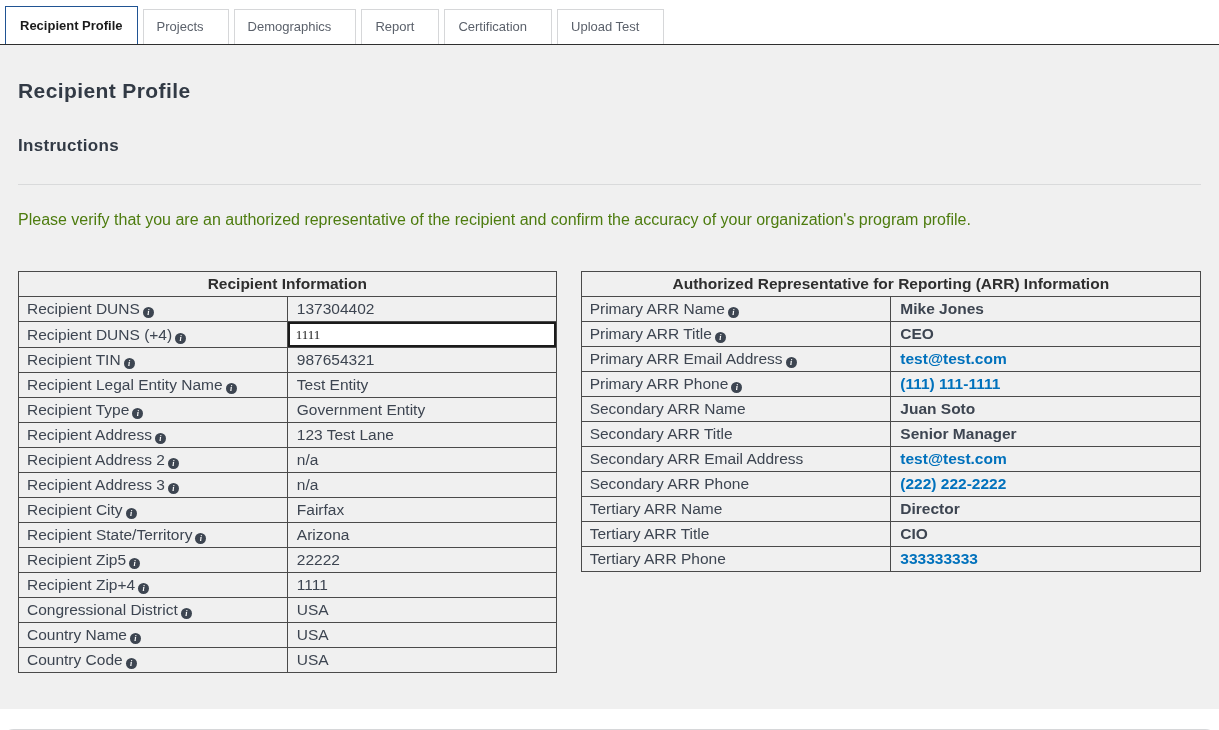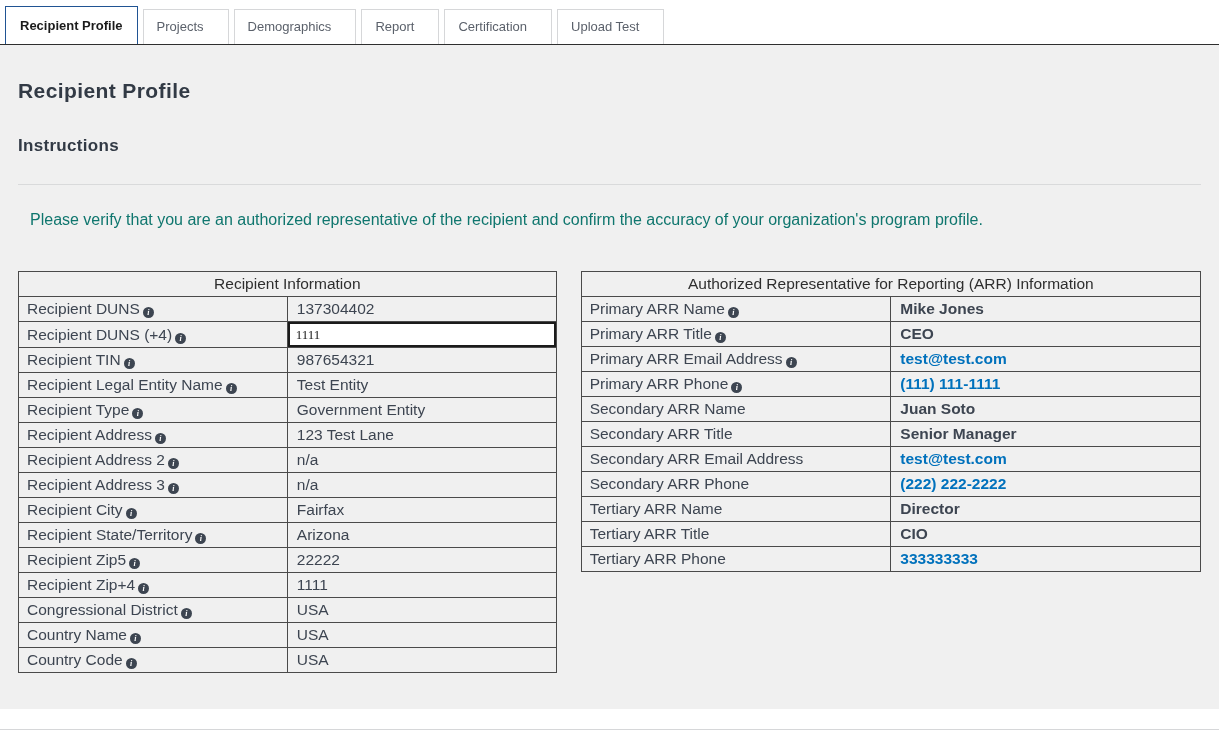--- a/index.html
+++ b/index.html
@@ -7,20 +7,21 @@
   body {
     font-family: "Liberation Sans", sans-serif;
     color: #3d4551;
     width: 1219px;
   }
   .viewport {
     width: 1219px;
     height: 730px;
     background: #ffffff;
     overflow: hidden;
+    border-radius: 14px;
   }
 
   
   .tabbar {
     display: flex;
     align-items: flex-end;
     height: 45px;
     padding: 0 0 0 5px;
     background: #ffffff;
     border-bottom: 1px solid #2e2e2e;
@@ -64,43 +65,43 @@
     font-weight: bold;
     letter-spacing: 0.3px;
     color: #323a45;
   }
   .divider {
     border: none;
     border-top: 1px solid #d9dadb;
     margin: 28px 0 0 0;
   }
   .instructions-text {
-    margin: 26px 0 0 12px;
+    margin: 26px 0 0 0;
     font-size: 16px;
-    color: #0f766e;
+    color: #4d7c0f;
   }
 
   
   .tables {
     display: flex;
     align-items: flex-start;
     gap: 24px;
     margin-top: 42px;
   }
   table {
     border-collapse: collapse;
     background: #f0f0f0;
     font-size: 15.5px;
     color: #3d4551;
     table-layout: fixed;
   }
   table, th, td { border: 1px solid #4a4a4a; }
   th {
     font-size: 15.5px;
-    font-weight: normal;
+    font-weight: bold;
     text-align: center;
     height: 25px;
     padding: 2px 6px;
     color: #2e2e2e;
   }
   td { height: 25px; padding: 2px 8px; overflow: hidden; white-space: nowrap; }
   .recipient-table { width: 580px; }
   .recipient-table .label-cell { width: 286px; }
   .recipient-table .value-cell { width: 294px; }
   .arr-table { width: 668px; }

